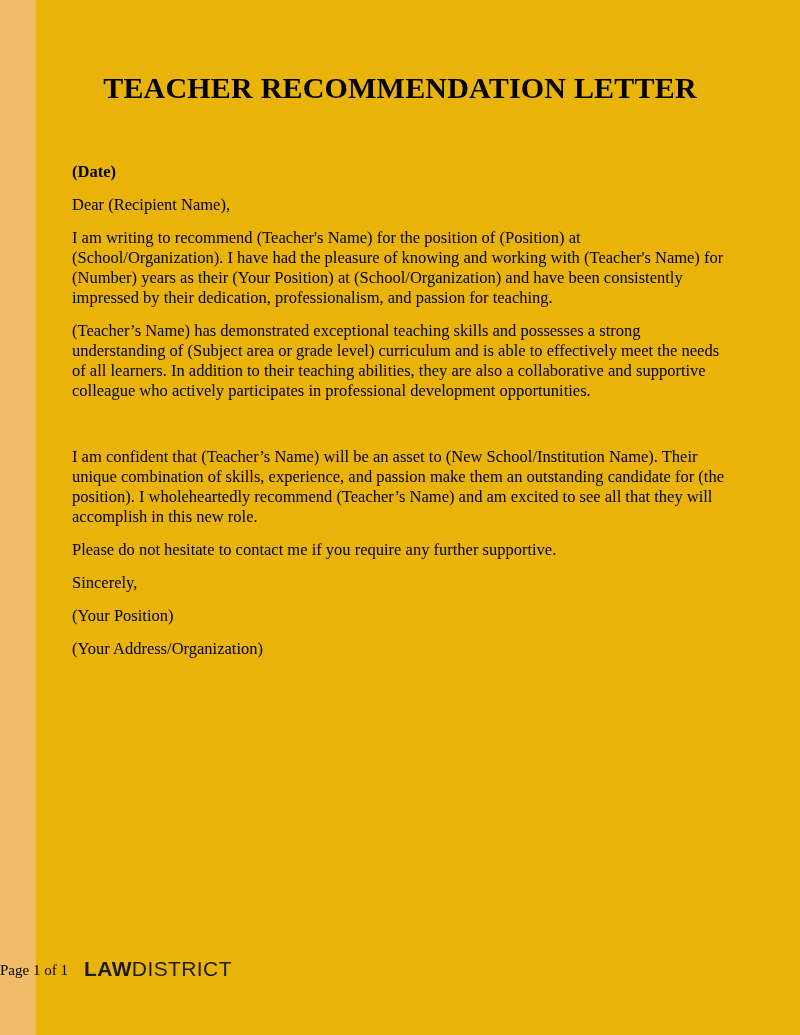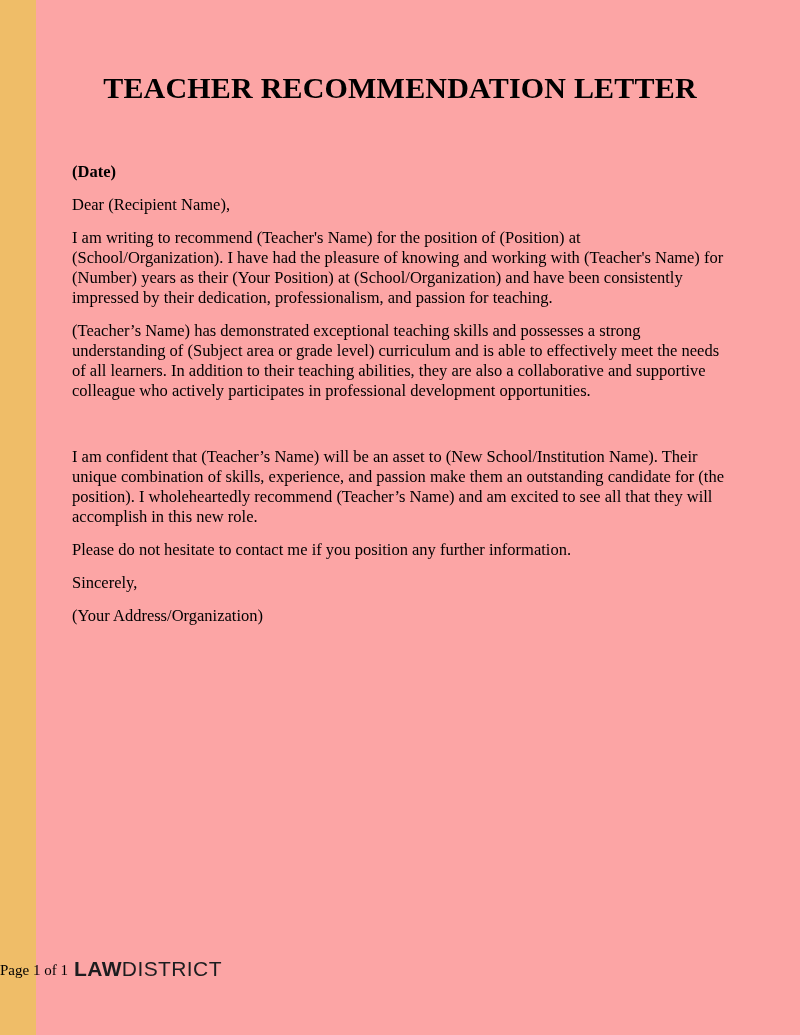--- a/index.html
+++ b/index.html
@@ -4,21 +4,21 @@
 <style>
   html, body {
     margin: 0;
     padding: 0;
     background: #ffffff;
   }
   .page {
     position: relative;
     width: 800px;
     height: 1035px;
-    background: #fca5a5;
+    background: #eab308;
     overflow: hidden;
     font-family: "Liberation Serif", "DejaVu Serif", serif;
     color: #000000;
   }
   .accent-stripe {
     position: absolute;
     left: 0;
     top: 0;
     width: 36px;
     height: 100%;
@@ -52,21 +52,21 @@
   }
   .footer {
     position: absolute;
     left: 0;
     top: 956px;
     width: 800px;
     height: 30px;
   }
   .logo {
     position: absolute;
-    left: 74px;
+    left: 84px;
     top: 2px;
     font-family: "Liberation Sans", "DejaVu Sans", sans-serif;
     font-size: 21px;
     line-height: 21px;
     color: #1d1d1f;
     letter-spacing: 0.4px;
     white-space: nowrap;
   }
   .logo .logo-bold { font-weight: 800; }
   .logo .logo-light { font-weight: 400; }
@@ -96,24 +96,25 @@
     <p class="bold-line">(Date)</p>
 
     <p>Dear (Recipient Name),</p>
 
     <p>I am writing to recommend (Teacher's Name) for the position of (Position) at (School/Organization). I have had the pleasure of knowing and working with (Teacher's Name) for (Number) years as their (Your Position) at (School/Organization) and have been consistently impressed by their dedication, professionalism, and passion for teaching.</p>
     <p>(Teacher’s Name) has demonstrated exceptional teaching skills and possesses a strong understanding of (Subject area or grade level) curriculum and is able to effectively meet the needs of all learners. In addition to their teaching abilities, they are also a collaborative and supportive colleague who actively participates in professional development opportunities.</p>
 
     <p class="spacer"></p>
 
     <p>I am confident that (Teacher’s Name) will be an asset to (New School/Institution Name). Their unique combination of skills, experience, and passion make them an outstanding candidate for (the position). I wholeheartedly recommend (Teacher’s Name) and am excited to see all that they will accomplish in this new role.</p>
-    <p>Please do not hesitate to contact me if you position any further information.</p>
+    <p>Please do not hesitate to contact me if you require any further supportive.</p>
 
     <p>Sincerely,</p>
 
+    <p>(Your Position)</p>
     <p>(Your Address/Organization)</p>
 
   </div>
 
   <div class="footer">
     <div class="logo">
       <span class="logo-bold">LAW</span><span class="logo-light">DISTRICT</span>
     </div>
     <div class="page-indicator">Page 1 of 1</div>
   </div>

